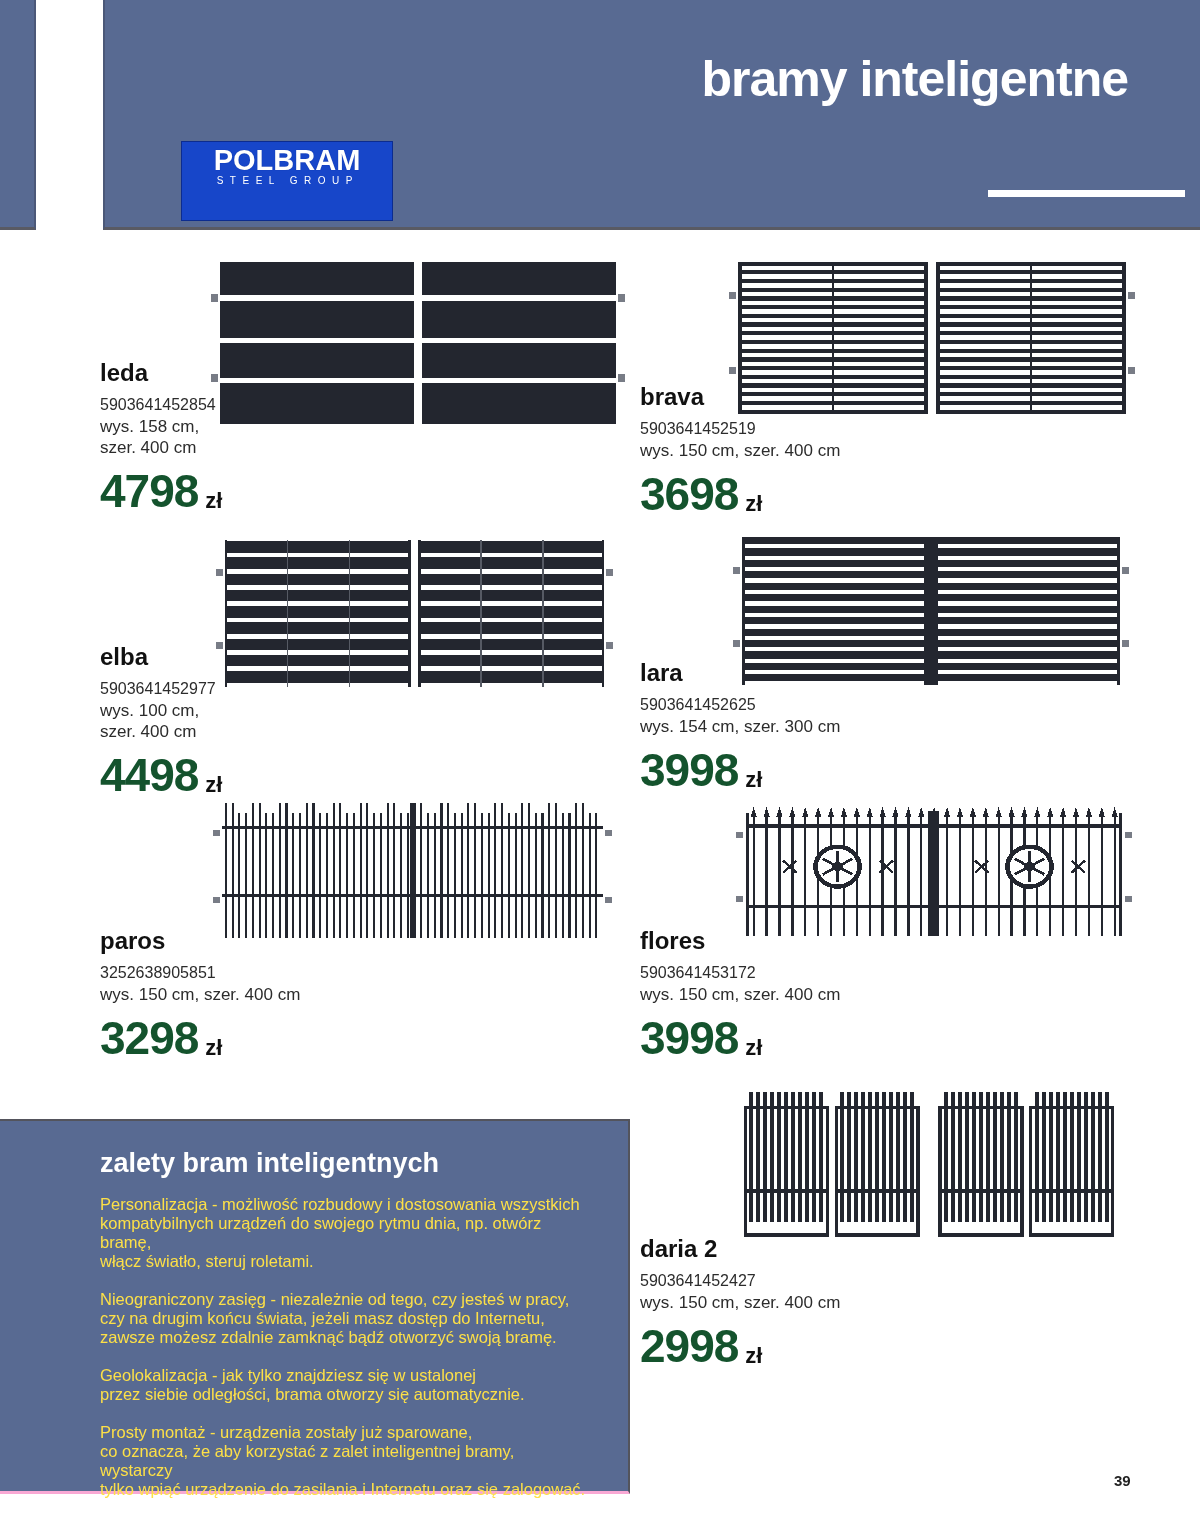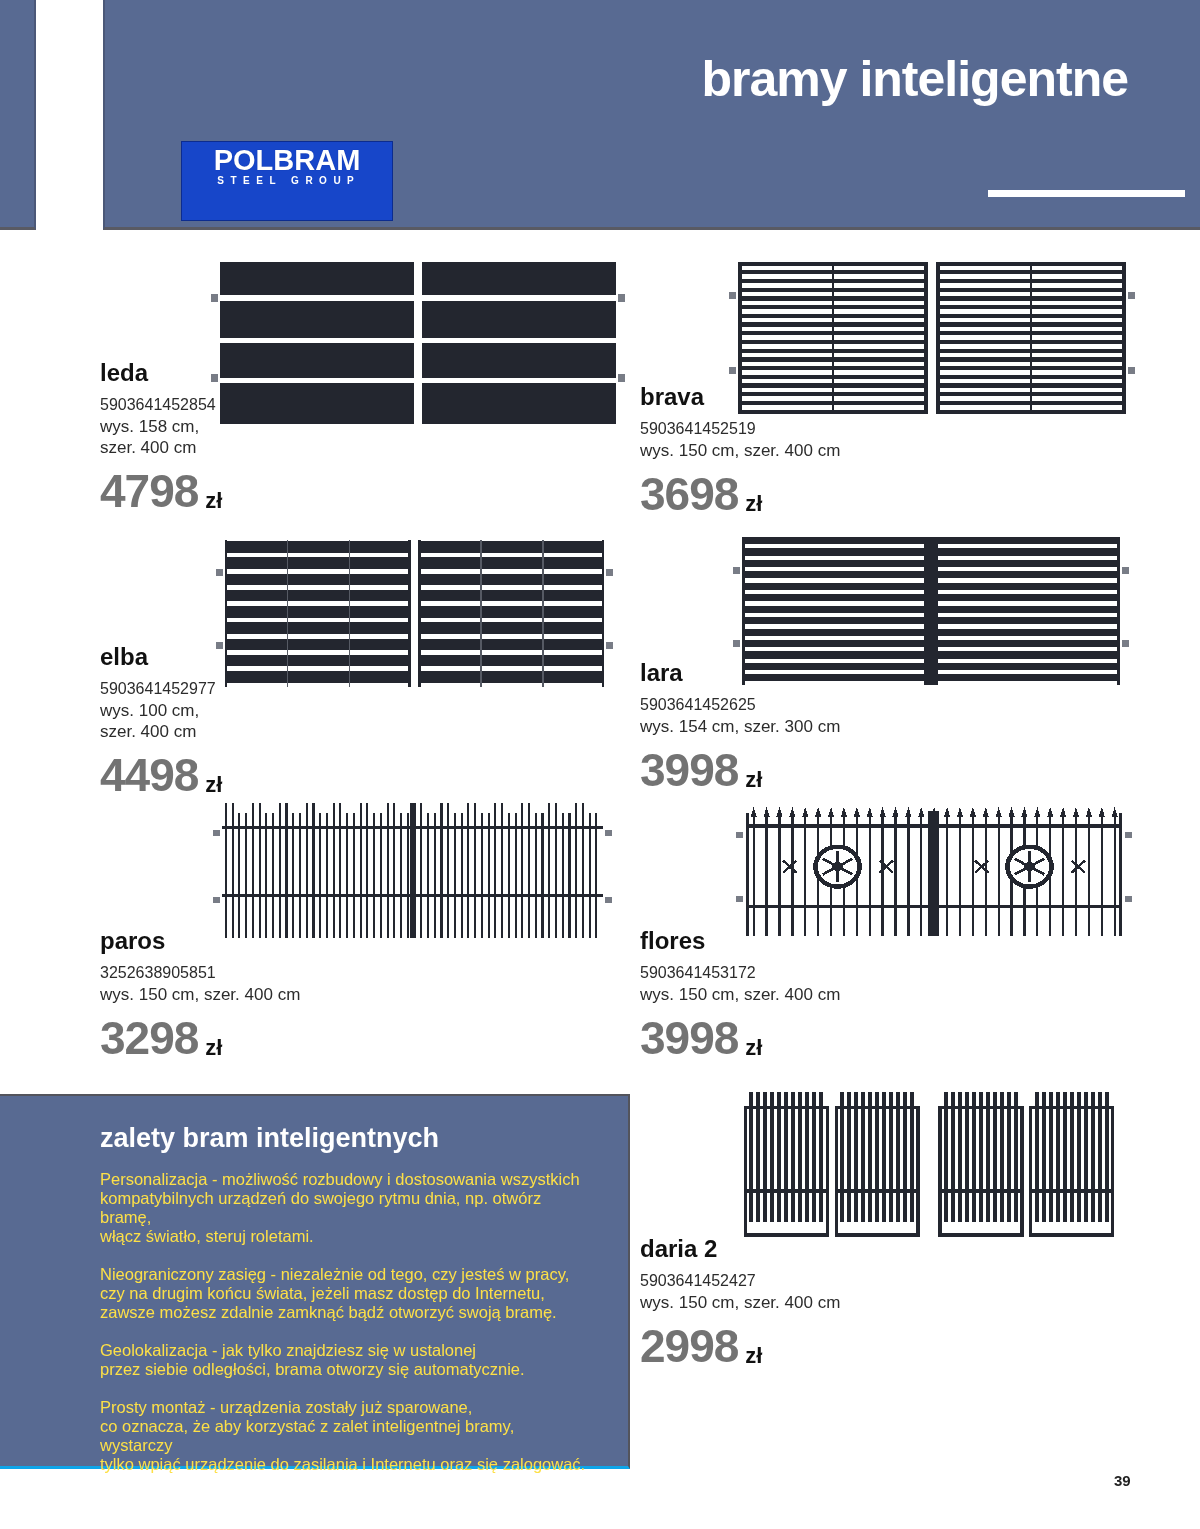--- a/index.html
+++ b/index.html
@@ -16,30 +16,30 @@
   .header-line{position:absolute;left:988px;top:190px;width:197px;height:7px;background:#ffffff;}
 
   
   .logo{position:absolute;left:181px;top:141px;width:212px;height:80px;background:#1746c9;
         border:1px solid #0c2c8f;box-sizing:border-box;display:flex;
         justify-content:space-between;padding:4px 9px;}
   .logo-stripe{height:3px;background:#ffffff;border-radius:1px;}
   .logo-stripes{display:flex;flex-direction:column;gap:3px;}
   .logo-main{font-size:29px;font-weight:700;color:#ffffff;text-align:center;line-height:1;
              letter-spacing:0px;text-shadow:0 0 1px #0a2f9a;}
-  .logo-sub{font-size:10px;font-weight:700;color:#ffffff;text-align:right;letter-spacing:6.5px;
+  .logo-sub{font-size:10px;font-weight:400;color:#ffffff;text-align:left;letter-spacing:6.5px;
             margin:1px 0 2px 3px;line-height:1;}
 
   
   .product{position:absolute;width:330px;}
   .p-name{font-size:24px;font-weight:700;color:#111;line-height:1.1;}
   .p-ean{font-size:16px;color:#2c2c2c;margin-top:8px;line-height:21px;}
   .p-dims{font-size:17px;color:#2c2c2c;margin-top:1px;line-height:21px;white-space:pre-line;}
   .p-price{margin-top:13px;display:flex;align-items:flex-end;gap:7px;}
-  .p-price .val{font-size:46px;font-weight:700;letter-spacing:-1px;color:#737373;line-height:0.9;}
+  .p-price .val{font-size:46px;font-weight:700;letter-spacing:-1px;color:#14532d;line-height:0.9;}
   .p-price .cur{font-size:22px;font-weight:700;color:#111;line-height:1;margin-bottom:1px;}
 
   .gate{position:absolute;}
   .gate svg{width:100%;height:100%;overflow:visible;display:block;}
 
   #text-leda  {left:100px;top:360px;}
   #text-brava {left:640px;top:384px;}
   #text-elba  {left:100px;top:644px;}
   #text-lara  {left:640px;top:660px;}
   #text-paros {left:100px;top:928px;}
@@ -48,22 +48,22 @@
 
   #gate-leda  {left:218px;top:262px;width:400px;height:162px;}
   #gate-brava {left:736px;top:262px;width:392px;height:152px;}
   #gate-elba  {left:223px;top:540px;width:383px;height:147px;}
   #gate-lara  {left:740px;top:537px;width:382px;height:148px;}
   #gate-paros {left:220px;top:803px;width:385px;height:135px;}
   #gate-flores{left:743px;top:806px;width:382px;height:130px;}
   #gate-daria {left:740px;top:1092px;width:378px;height:145px;}
 
   
-  .info-box{position:absolute;left:0;top:1094px;width:630px;height:375px;background:#586a92;
-            box-sizing:border-box;border-top:2px solid #53545c;border-bottom:3px solid #0ea5e9;
+  .info-box{position:absolute;left:0;top:1119px;width:630px;height:375px;background:#586a92;
+            box-sizing:border-box;border-top:2px solid #53545c;border-bottom:3px solid #f9a8d4;
             border-right:2px solid #53545c;padding:28px 40px 0 100px;}
   .info-title{font-size:27px;font-weight:700;color:#ffffff;margin:0 0 16px 0;line-height:1.1;}
   .info-par{font-size:16.5px;color:#fde047;line-height:19px;margin:0 0 19px 0;white-space:pre-line;}
 
   .page-number{position:absolute;left:1114px;top:1472px;font-size:15px;font-weight:700;color:#222;}
 </style>
 </head>
 <body>
 
 <div class="page">

